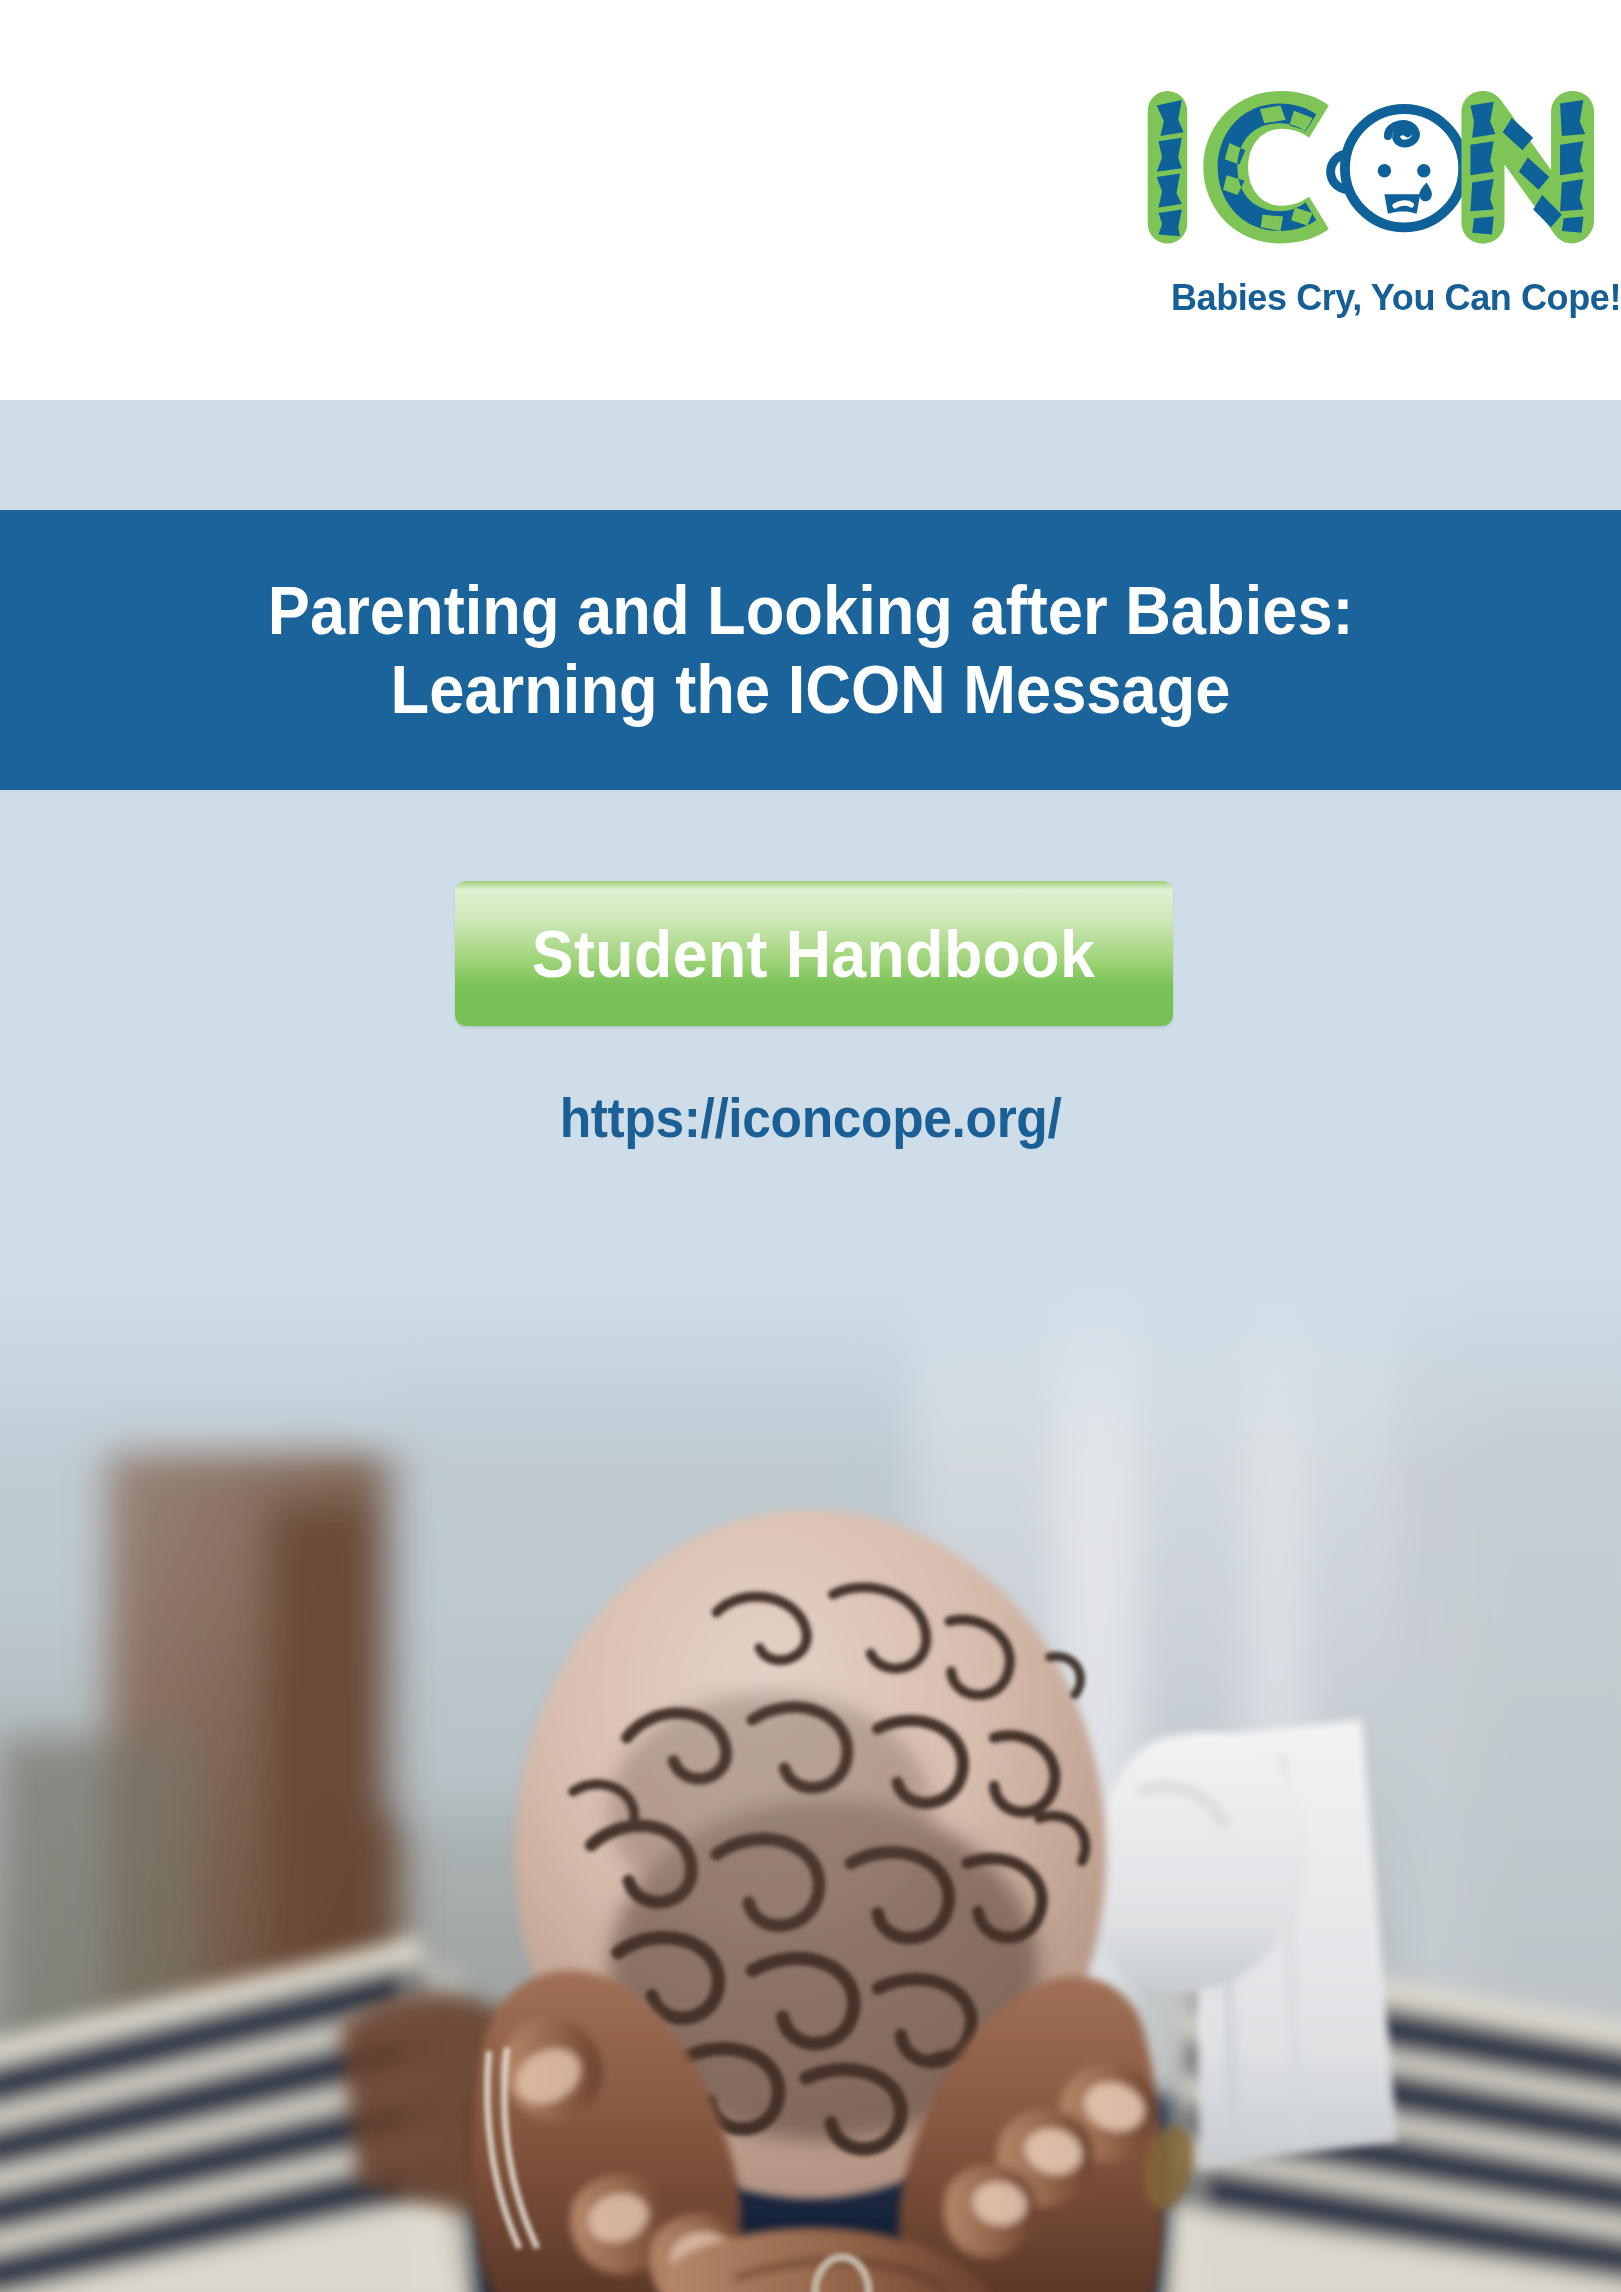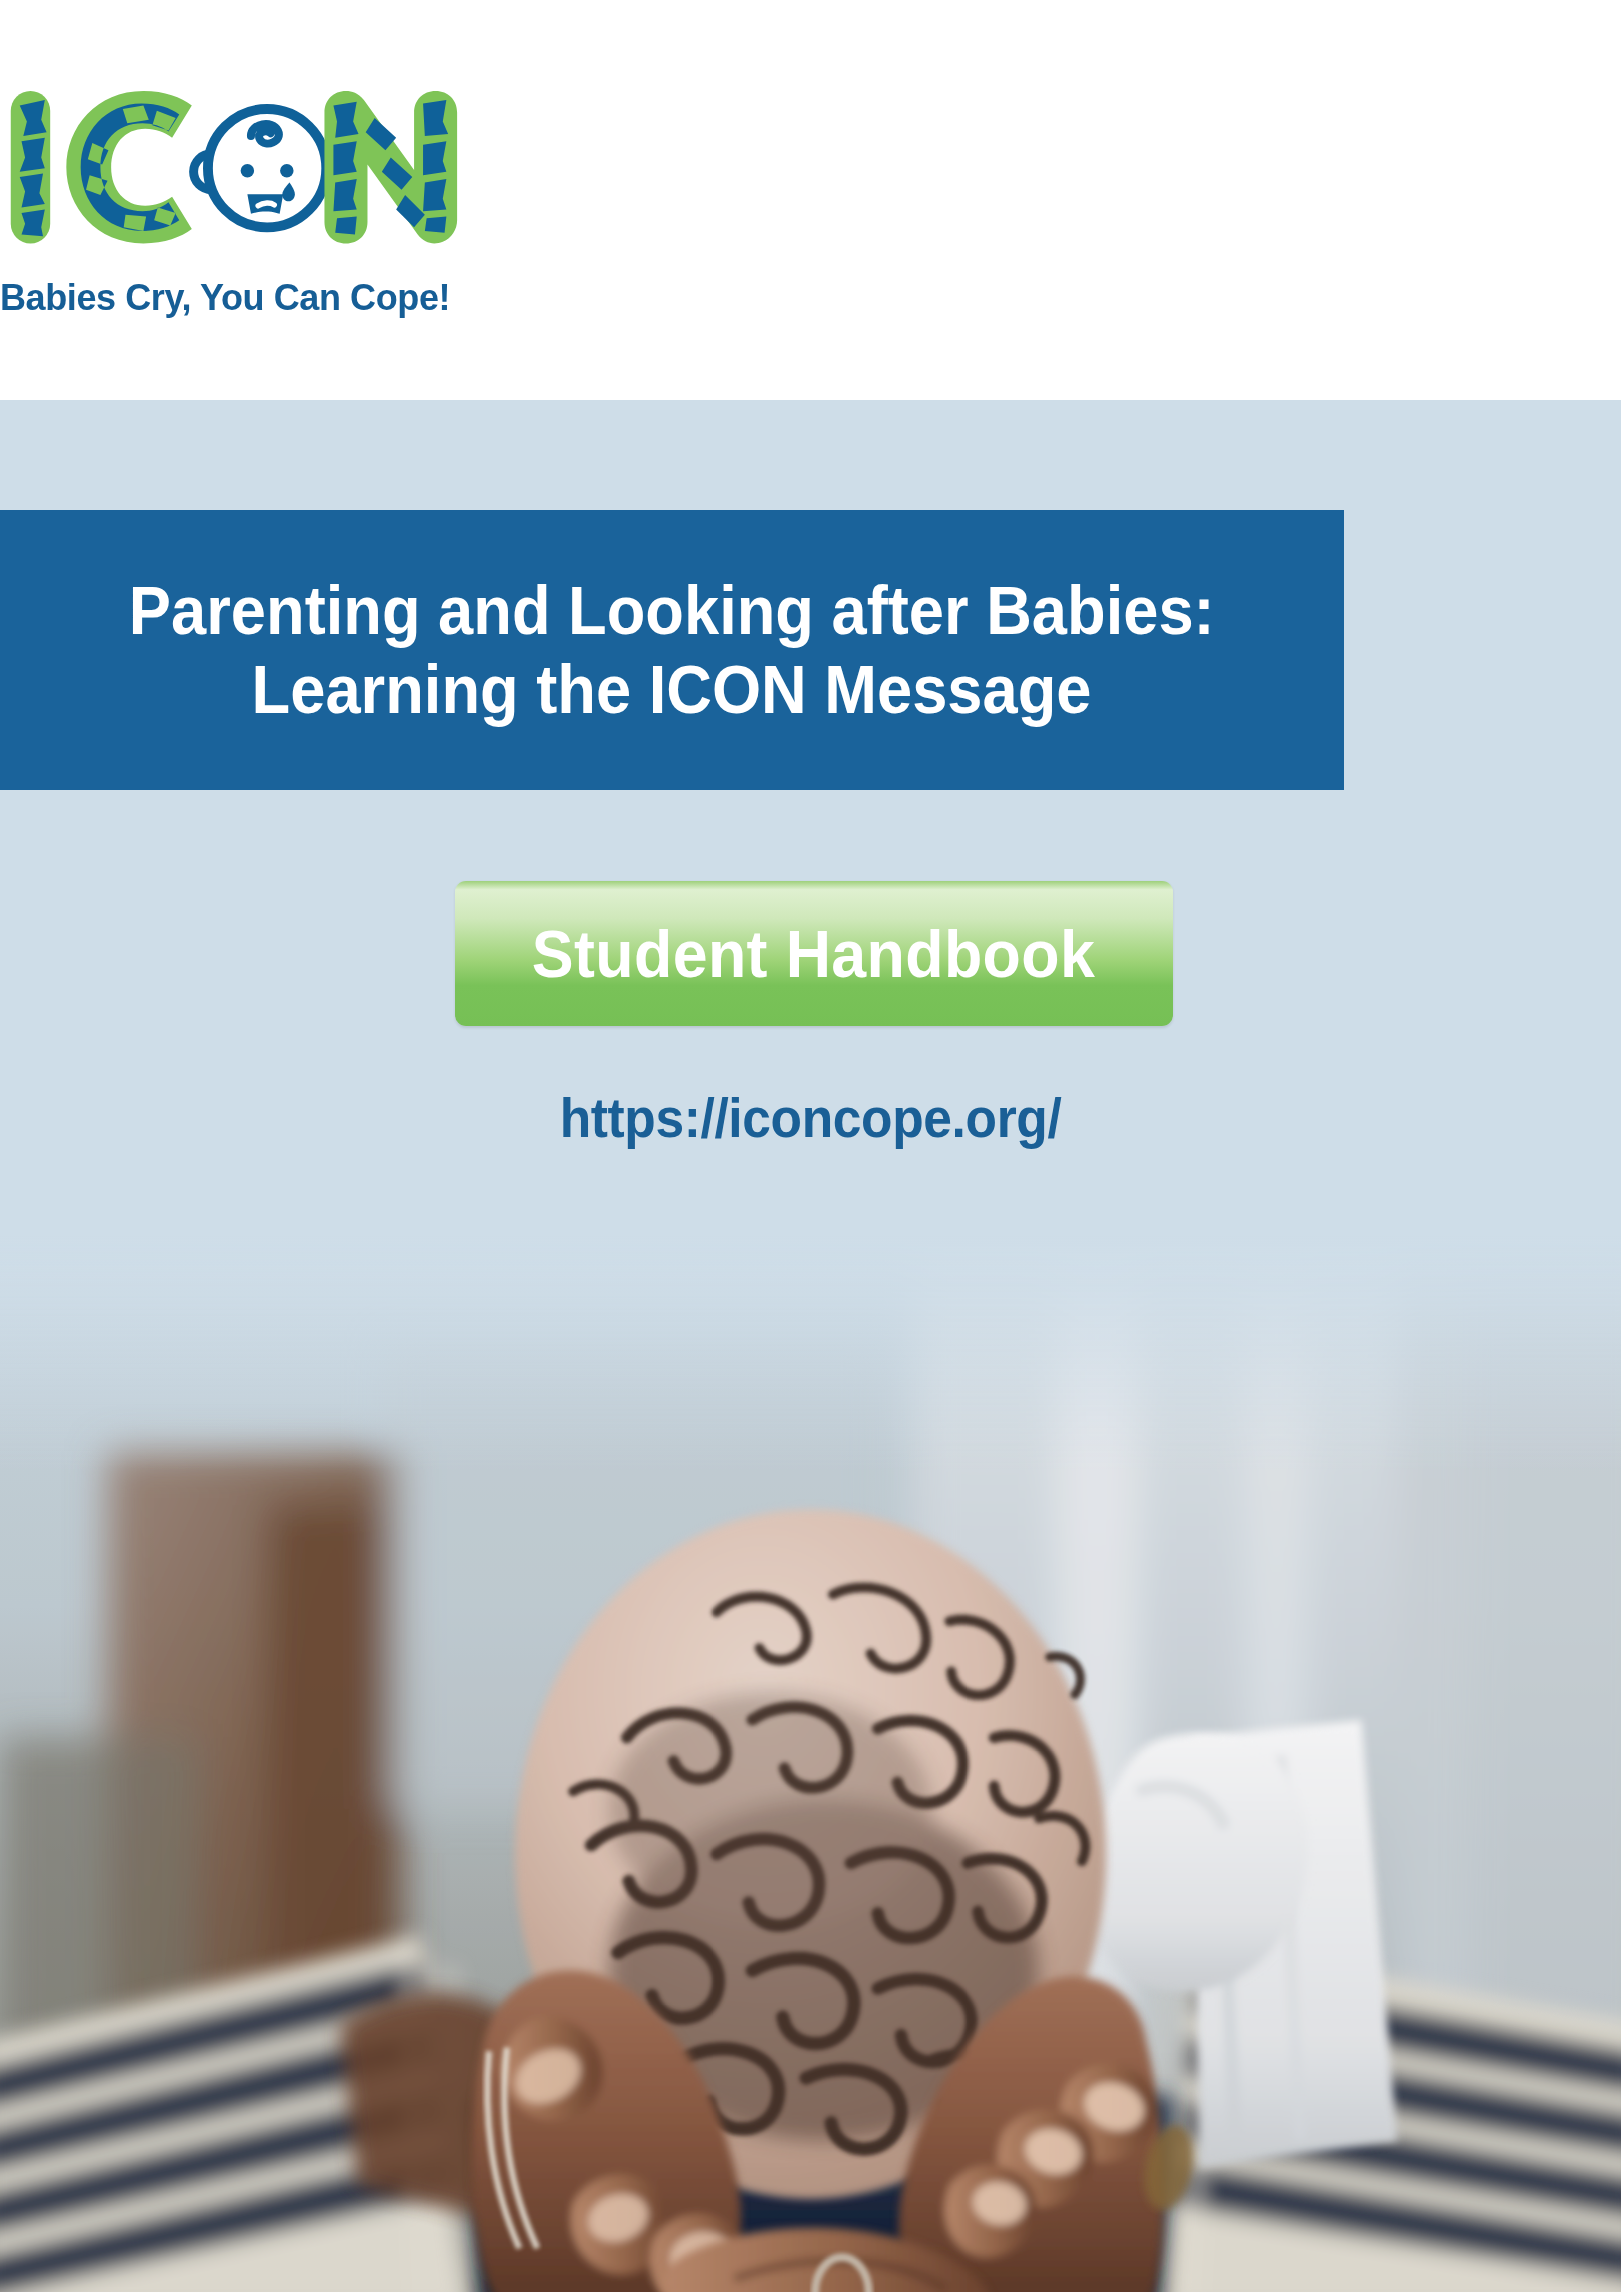--- a/index.html
+++ b/index.html
@@ -22,21 +22,21 @@
   }
 
   
   .logo-band {
     position:absolute;
     left:0; top:0;
     width:1621px; height:400px;
     background:#ffffff;
     display:flex;
     flex-direction:column;
-    align-items:flex-start;
+    align-items:flex-end;
     justify-content:flex-start;
   }
 
   .logo-wrap {
     margin-top:82px;
     width:484px;
     height:175px;
     position:relative;
   }
   .logo-wrap svg { display:block; width:100%; height:100%; }
@@ -57,21 +57,21 @@
     left:0; top:400px;
     width:1621px;
     height:905px;
     background:#cedde8;
   }
 
   
   .title-banner {
     position:absolute;
     left:0; top:510px;
-    width:1344px;
+    width:1621px;
     height:280px;
     background:#1A639B;
     display:flex;
     flex-direction:column;
     align-items:center;
     justify-content:center;
     z-index:4;
   }
   .title-banner .tline {
     color:#ffffff;

